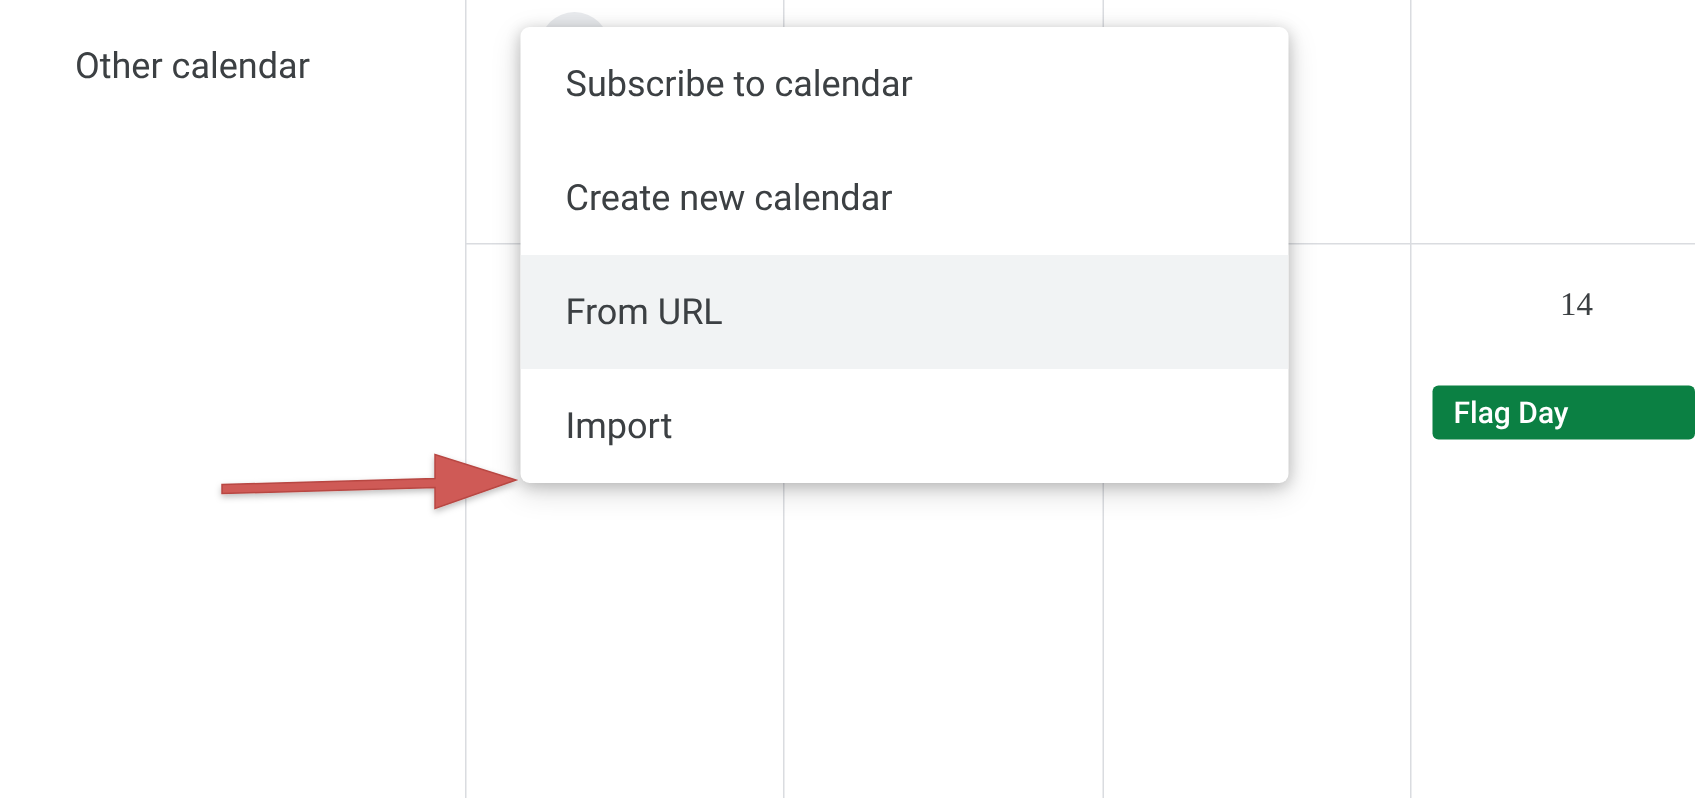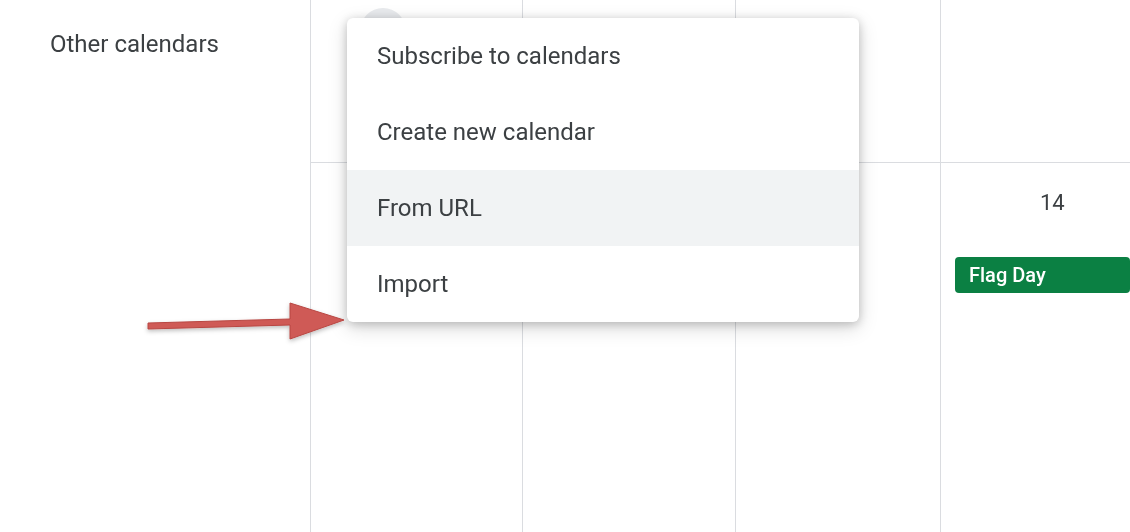--- a/index.html
+++ b/index.html
@@ -39,20 +39,21 @@
       border-top: 1px solid #dadce0;
     }
     
     .grid-row-1 { top: 162px; }
     
     .day-number {
       position: absolute;
       font-size: 22px;
       color: #3c4043;
       font-weight: 400;
+      font-family: Liberation Serif, serif;
     }
     
     .day-14 {
       top: 190px;
       left: 1040px;
     }
     
     .event-chip {
       position: absolute;
       background: #0b8043;
@@ -125,26 +126,26 @@
   <div class="grid-col grid-col-2"></div>
   <div class="grid-col grid-col-3"></div>
   <div class="grid-col grid-col-4"></div>
   <div class="grid-row grid-row-1"></div>
 </div>
 
 <div class="day-number day-14">14</div>
 
 <div class="event-chip">Flag Day</div>
 
-<div class="sidebar-label">Other calendars</div>
+<div class="sidebar-label">Other calendar</div>
 
 <div class="plus-circle"></div>
 
 <div class="popup-menu">
-  <div class="menu-item">Subscribe to calendars</div>
+  <div class="menu-item">Subscribe to calendar</div>
   <div class="menu-item">Create new calendar</div>
   <div class="menu-item hover">From URL</div>
   <div class="menu-item">Import</div>
 </div>
 
 <svg class="arrow-annotation" viewBox="0 0 210 70">
   <defs>
     <filter id="sh" x="-20%" y="-20%" width="140%" height="140%">
       <feDropShadow dx="0" dy="2" stdDeviation="2" flood-opacity="0.25"></feDropShadow>
     </filter>

